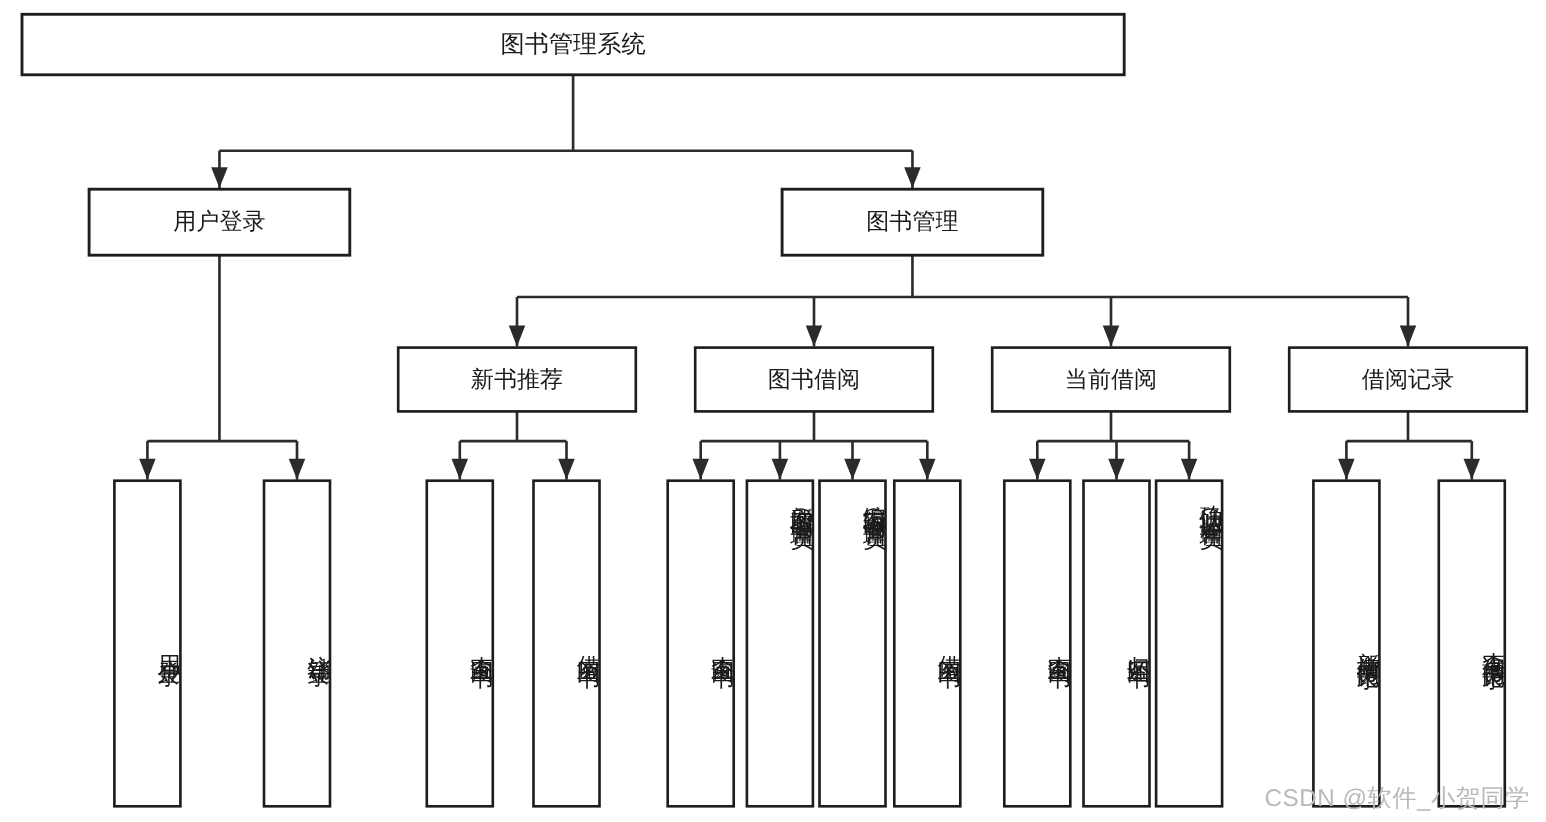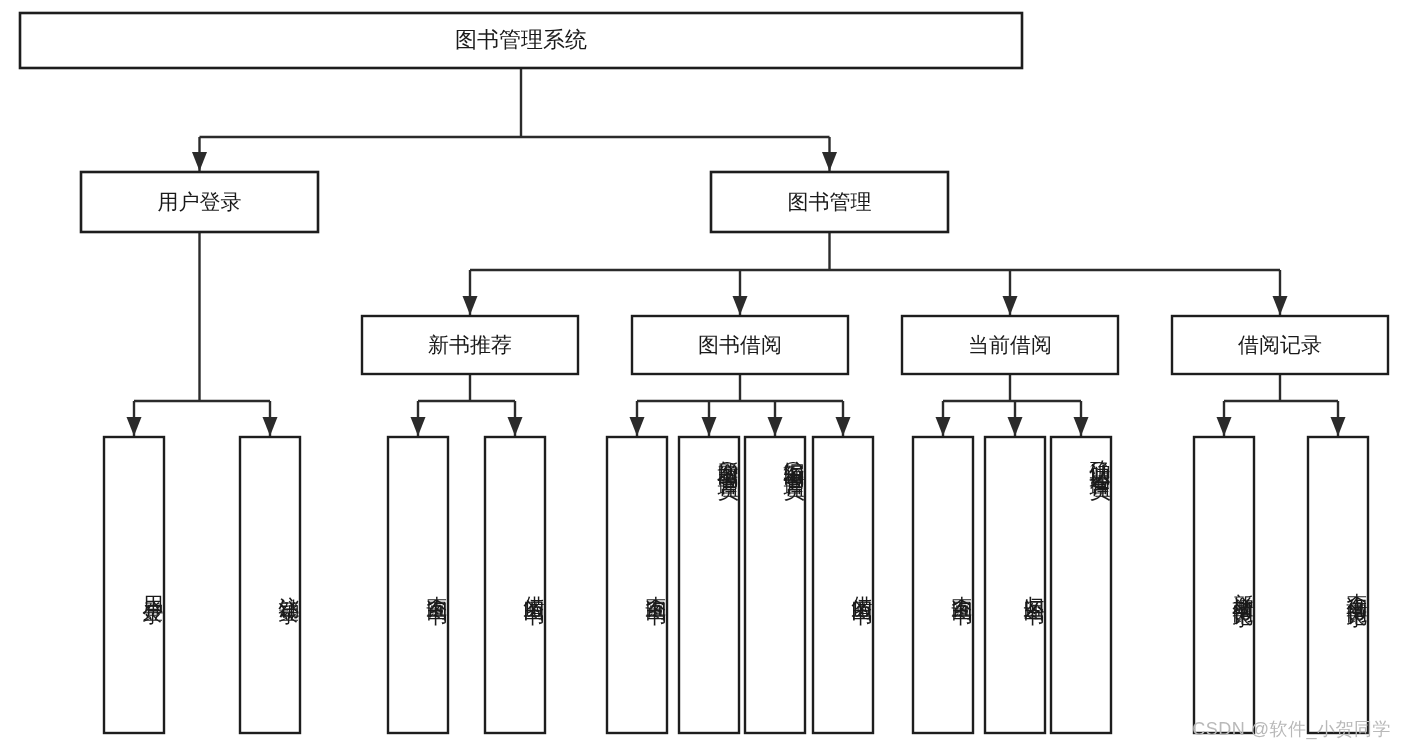--- a/index.html
+++ b/index.html
@@ -73,21 +73,21 @@
     letter-spacing: 3px;
     white-space: nowrap;
     text-align: center;
     pointer-events: none;
   }
   .watermark {
     position: absolute;
     right: 14px;
     bottom: 6px;
     font-family: "Liberation Sans", "DejaVu Sans", sans-serif;
-    font-size: 18px;
+    font-size: 22px;
     color: #b9b9b9;
     letter-spacing: 0.5px;
     white-space: nowrap;
   }
 </style>
 </head>
 <body>
 
 <div id="diagram-root">
 

